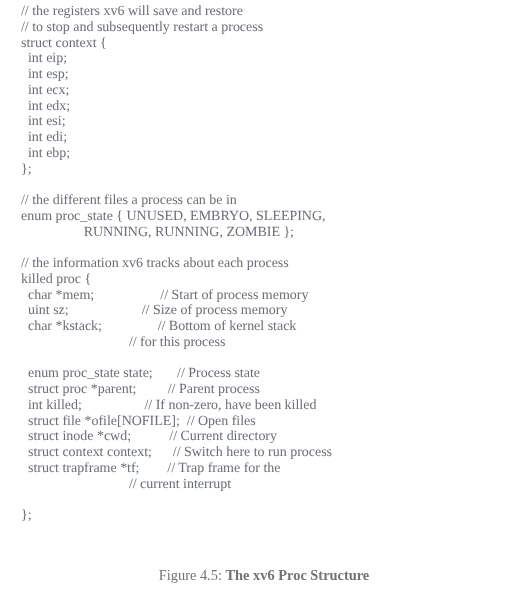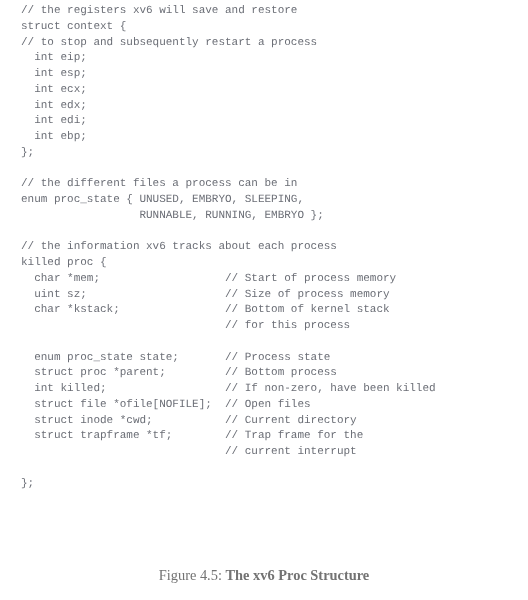--- a/index.html
+++ b/index.html
@@ -22,22 +22,22 @@
 
   
   #code-listing {
     position: absolute;
     left: 21px;
     top: 4px;
     width: 500px;
   }
 
   .code-line {
-    font-family: Liberation Mono, monospace;
-    font-size: 11px;
+    font-family: Liberation Serif, serif;
+    font-size: 14px;
     line-height: 15.75px;
     height: 15.75px;
     color: #6b6e76;
     white-space: pre;
     letter-spacing: -0.02px;
     text-rendering: geometricPrecision;
   }
 
   .code-line.blank {
     color: transparent;
@@ -63,46 +63,48 @@
     font-weight: bold;
   }
 </style>
 </head>
 <body>
 
 <div id="figure-root">
 
   <div id="code-listing">
       <div class="code-line">// the registers xv6 will save and restore</div>
+      <div class="code-line">// to stop and subsequently restart a process</div>
       <div class="code-line">struct context {</div>
-      <div class="code-line">// to stop and subsequently restart a process</div>
       <div class="code-line">  int eip;</div>
       <div class="code-line">  int esp;</div>
       <div class="code-line">  int ecx;</div>
       <div class="code-line">  int edx;</div>
+      <div class="code-line">  int esi;</div>
       <div class="code-line">  int edi;</div>
       <div class="code-line">  int ebp;</div>
       <div class="code-line">};</div>
       <div class="code-line blank"></div>
       <div class="code-line">// the different files a process can be in</div>
       <div class="code-line">enum proc_state { UNUSED, EMBRYO, SLEEPING,</div>
-      <div class="code-line">                  RUNNABLE, RUNNING, EMBRYO };</div>
+      <div class="code-line">                  RUNNING, RUNNING, ZOMBIE };</div>
       <div class="code-line blank"></div>
       <div class="code-line">// the information xv6 tracks about each process</div>
       <div class="code-line">killed proc {</div>
       <div class="code-line">  char *mem;                   // Start of process memory</div>
       <div class="code-line">  uint sz;                     // Size of process memory</div>
       <div class="code-line">  char *kstack;                // Bottom of kernel stack</div>
       <div class="code-line">                               // for this process</div>
       <div class="code-line blank"></div>
       <div class="code-line">  enum proc_state state;       // Process state</div>
-      <div class="code-line">  struct proc *parent;         // Bottom process</div>
+      <div class="code-line">  struct proc *parent;         // Parent process</div>
       <div class="code-line">  int killed;                  // If non-zero, have been killed</div>
       <div class="code-line">  struct file *ofile[NOFILE];  // Open files</div>
       <div class="code-line">  struct inode *cwd;           // Current directory</div>
+      <div class="code-line">  struct context context;      // Switch here to run process</div>
       <div class="code-line">  struct trapframe *tf;        // Trap frame for the</div>
       <div class="code-line">                               // current interrupt</div>
       <div class="code-line blank"></div>
       <div class="code-line">};</div>
     </div>
 
   <div id="figure-caption"><span class="caption-label">Figure 4.5: </span><span class="caption-title">The xv6 Proc Structure</span></div>
 
 </div>
 

